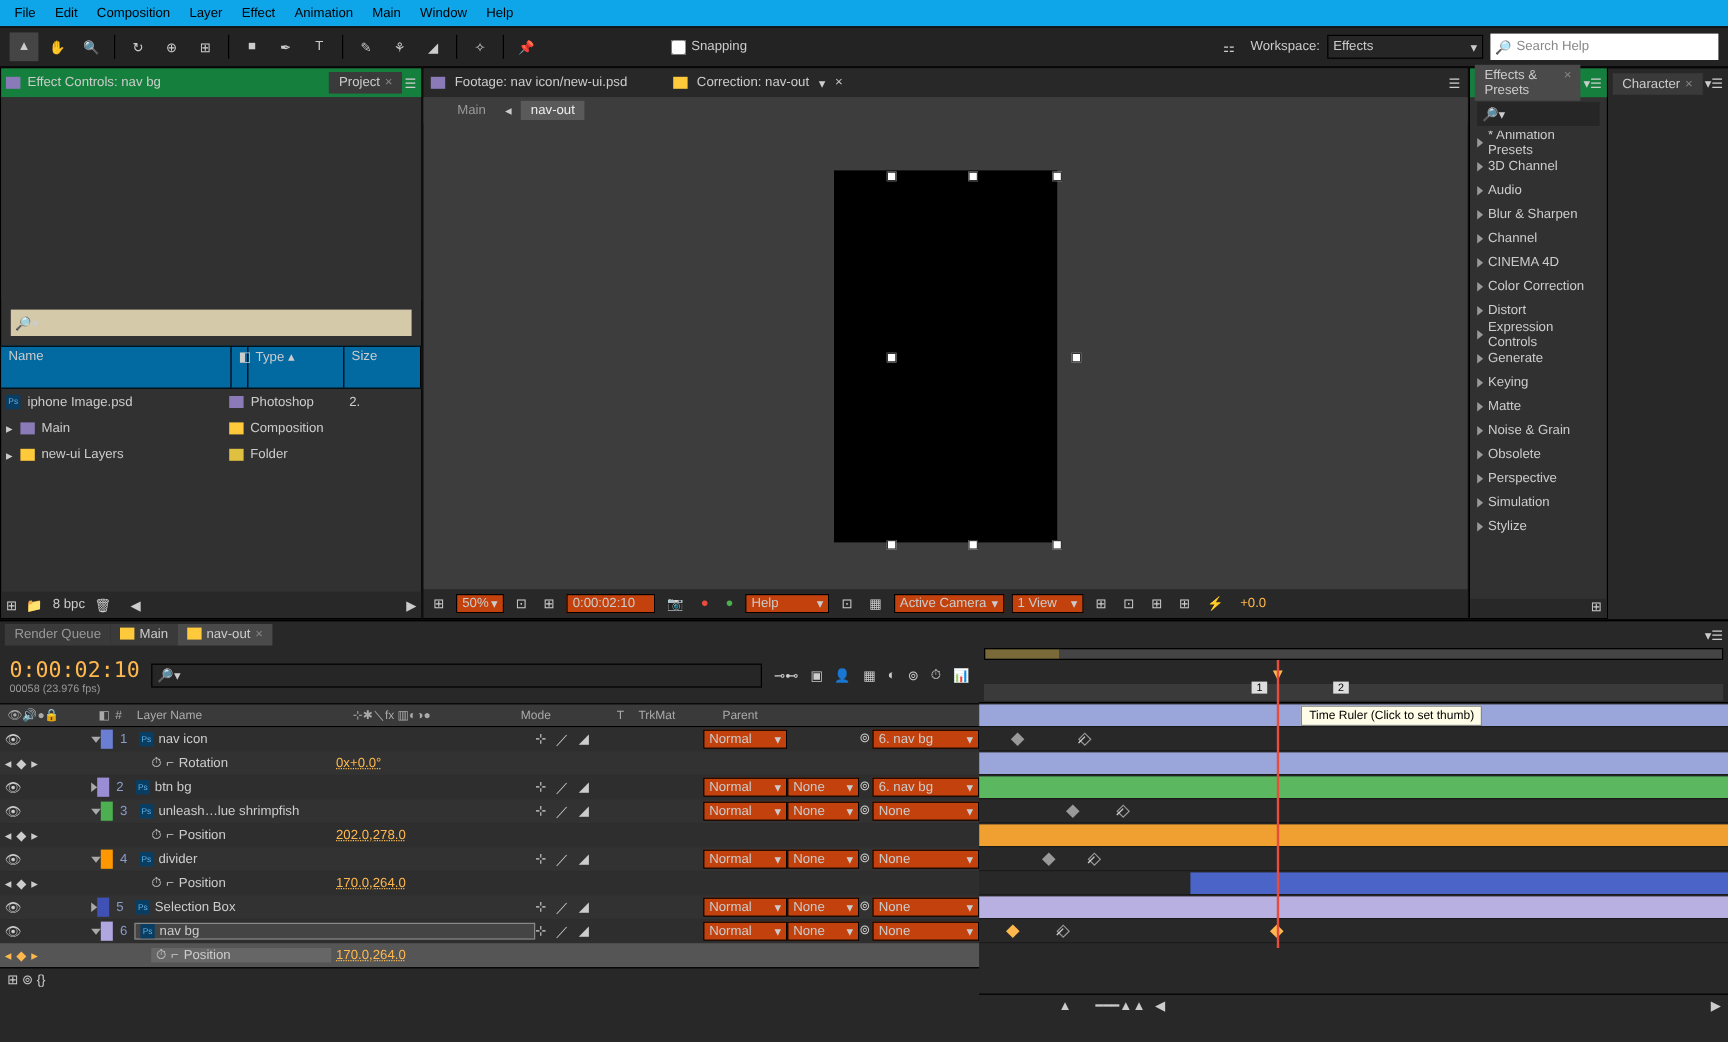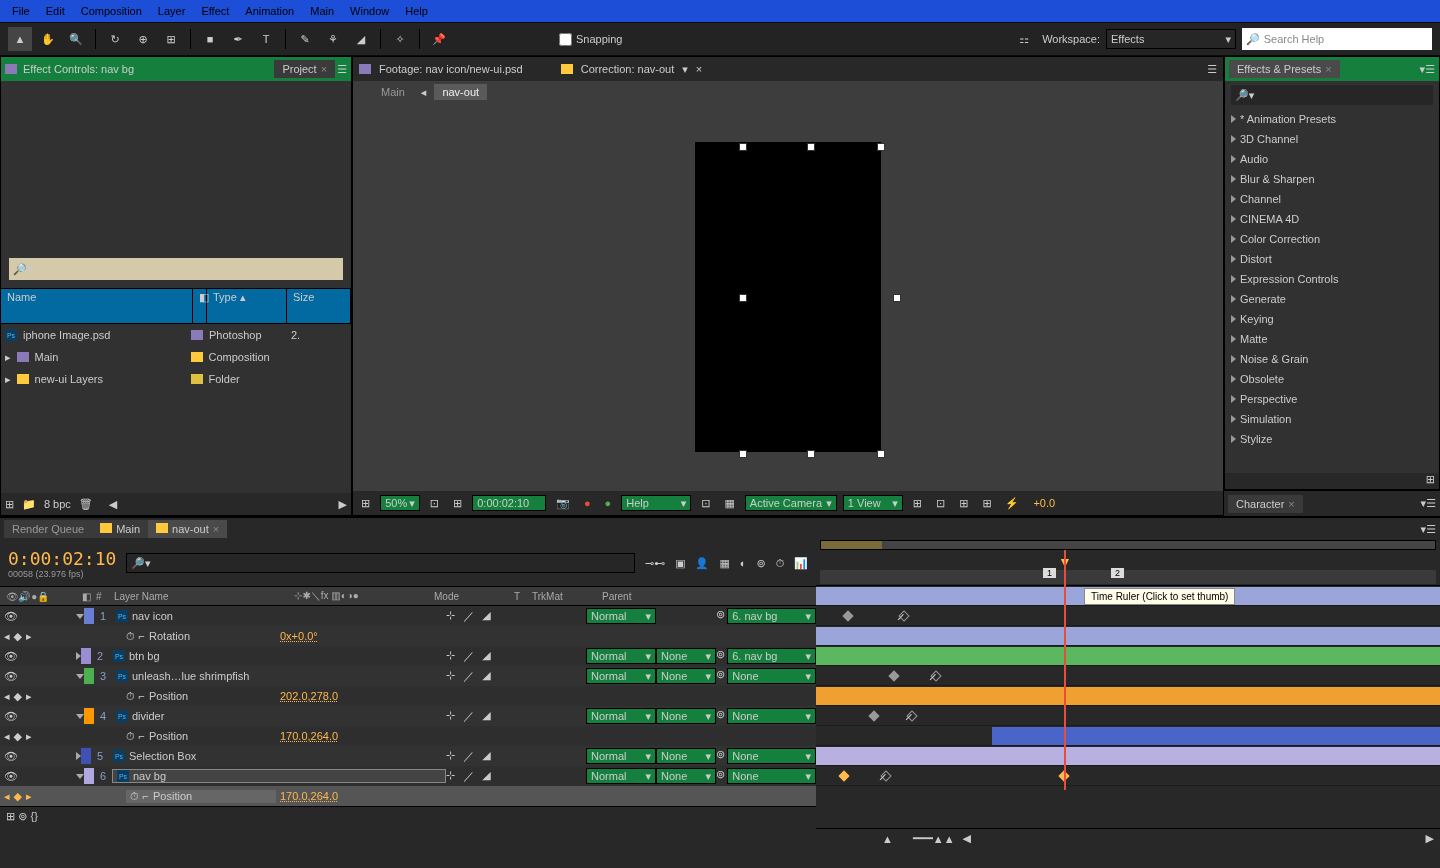--- a/index.html
+++ b/index.html
@@ -1,17 +1,17 @@
 <!DOCTYPE html>
 <html><head>
 <meta charset="utf-8">
 <style>
 *{margin:0;padding:0;box-sizing:border-box;font-family:"Segoe UI",Tahoma,sans-serif;font-size:11px;color:#ccc;user-select:none}
 body{background:#282828;width:1440px;height:868px;overflow:hidden;position:relative}
-.menubar{height:22px;background:#1d4ed8;display:flex;align-items:center;padding:0 4px}
+.menubar{height:22px;background:#0ea5e9;display:flex;align-items:center;padding:0 4px}
 .menubar span{color:#000;padding:0 8px;cursor:pointer}
 .toolbar{height:34px;background:#232323;border-top:1px solid #0a0a0a;border-bottom:1px solid #0a0a0a;display:flex;align-items:center;padding:0 8px;gap:4px}
 .tool-btn{width:24px;height:24px;display:flex;align-items:center;justify-content:center;color:#ccc;cursor:pointer}
 .tool-btn.active{background:#454545}
 .tool-sep{width:1px;height:20px;background:#000;margin:0 3px}
 .workspace-sel{display:flex;align-items:center;margin-left:auto;gap:6px}
 .dropdown{background:#262626;border:1px solid #000;padding:2px 4px;display:flex;align-items:center;gap:4px;height:20px}
 .searchbox{background:#fff;height:22px;width:190px;display:flex;align-items:center;padding:0 4px;gap:4px}
 .searchbox span{color:#888}
 .main-area{display:flex;height:460px}
@@ -38,21 +38,21 @@
 .bc-item.active{background:#5a5a5a;color:#eee}
 .canvas{flex:1;display:flex;align-items:center;justify-content:center;position:relative}
 .mockup{width:186px;height:310px;background:#000;position:relative}
 .nav-panel{position:absolute;left:48px;top:5px;width:138px;height:310px;background:linear-gradient(#5b9bb5,#a5d8e5)}
 .nav-bubble{position:absolute;left:-10px;top:12px;width:36px;height:36px;background:#5b9bb5;border-radius:50%;display:flex;align-items:center;justify-content:center;color:#fff;font-weight:bold}
 .nav-item{padding:10px 14px;color:#fff;font-size:9px;letter-spacing:1px}
 .nav-item.sel{background:#2d6a7d}
 .handle{width:8px;height:8px;background:#fff;border:1px solid #333;position:absolute}
 .viewer-foot{height:24px;background:#282828;display:flex;align-items:center;padding:0 4px;gap:6px}
 .vf-item{padding:0 4px}
-.right-col{width:216px;display:flex;flex-direction:column}
+.right-col{width:216px;display:flex;flex-direction:row}
 .effects-panel{flex:1;display:flex;flex-direction:column;background:#313131}
 .eff-search{height:20px;background:#262626;margin:4px 6px;display:flex;align-items:center;padding:0 4px}
 .eff-list{flex:1;overflow:hidden}
 .eff-item{height:20px;display:flex;align-items:center;padding:0 6px;gap:4px;cursor:pointer}
 .tri{display:inline-block;width:0;height:0;border-top:4px solid transparent;border-bottom:4px solid transparent;border-left:5px solid #999}
 .char-panel{height:26px;background:#282828;border-top:1px solid #000}
 .timeline-area{height:332px;display:flex;flex-direction:column;border-top:2px solid #000}
 .tl-tabs{height:22px;background:#282828;display:flex;align-items:center;padding:0 4px}
 .tl-body{flex:1;display:flex}
 .tl-left{width:816px;background:#282828;display:flex;flex-direction:column}
@@ -68,21 +68,21 @@
 .lr-sw{display:flex;width:76px;gap:2px;padding:0 4px}
 .lr-sw span{width:14px;text-align:center}
 .lr-color{width:10px;height:16px}
 .lr-num{width:18px;text-align:center;color:#8b9cc9}
 .lr-name{flex:1;padding:0 4px;color:#8b9cc9;display:flex;align-items:center;gap:4px}
 .lr-name.sel{color:#ddd}
 .lr-val{color:#ffb84d;text-decoration:underline dotted;padding:0 4px}
 .lr-mode{width:70px}
 .lr-trkmat{width:60px}
 .lr-parent{width:100px}
-.mini-dd{background:#15803d;border:1px solid #000;height:16px;padding:0 4px;display:flex;align-items:center;gap:2px;font-size:10px}
+.mini-dd{background:#c2410c;border:1px solid #000;height:16px;padding:0 4px;display:flex;align-items:center;gap:2px;font-size:10px}
 .tl-right{flex:1;background:#282828;display:flex;flex-direction:column;position:relative}
 .ruler{height:46px;position:relative;border-bottom:1px solid #000}
 .ruler-bar{position:absolute;top:0;left:4px;right:4px;height:10px;background:linear-gradient(90deg,#7a6a3a 0,#7a6a3a 10%,#444 10%,#444 100%);border:1px solid #000}
 .ruler-ticks{position:absolute;top:14px;left:0;right:0;height:16px;display:flex}
 .tick{position:absolute;color:#aaa;font-size:10px}
 .work-area{position:absolute;top:30px;left:4px;right:4px;height:14px;background:#3a3a3a}
 .playhead{position:absolute;top:10px;width:2px;background:#e74c3c;z-index:10}
 .timeline-tracks{flex:1;position:relative}
 .track{height:20px;position:relative;border-bottom:1px solid rgba(0,0,0,0.3)}
 .bar{position:absolute;height:18px;top:1px}

